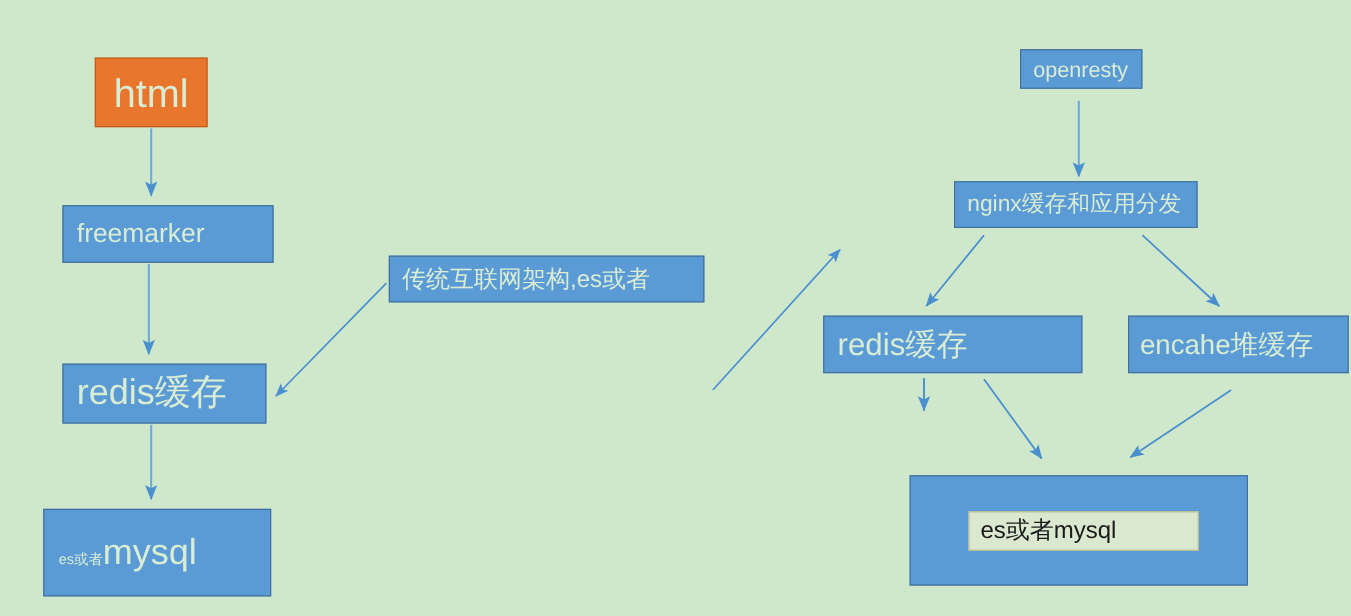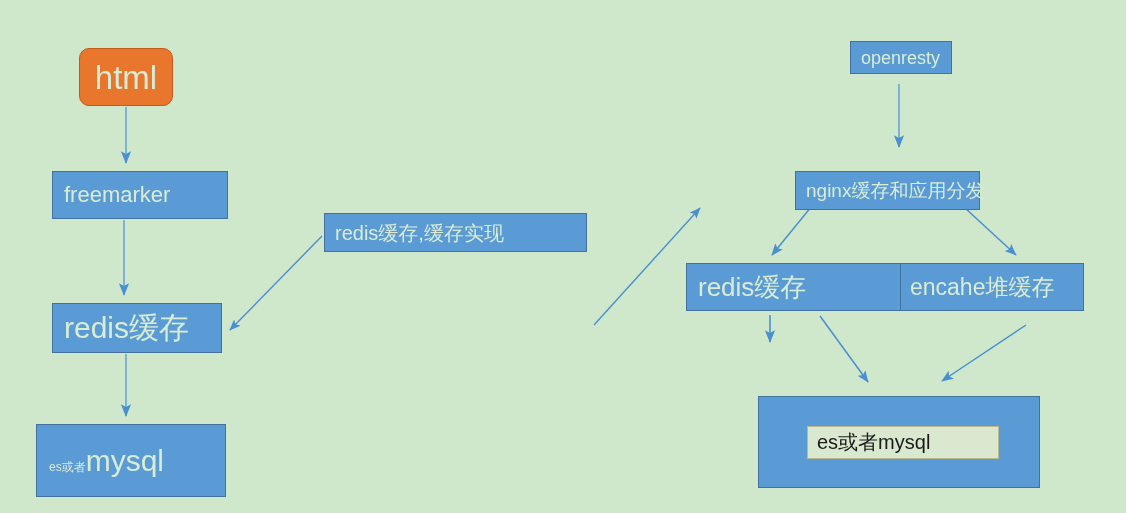--- a/index.html
+++ b/index.html
@@ -43,21 +43,20 @@
   .node .label {
     display: block;
   }
   
   #node-html {
     left: 79px; top: 48px; width: 94px; height: 58px;
     background: #e8762c;
     border-color: #c25c1b;
     justify-content: center;
     font-size: 33px;
-    border-radius: 10px;
   }
   #node-freemarker {
     left: 52px; top: 171px; width: 176px; height: 48px;
     padding-left: 11px;
     font-size: 22px;
   }
   #node-redis-left {
     left: 52px; top: 303px; width: 170px; height: 50px;
     padding-left: 11px;
     font-size: 30px;
@@ -79,31 +78,31 @@
     left: 327px; top: 306px; width: 265px; height: 39px;
     padding-left: 10px;
     font-size: 20px;
   }
   #node-openresty {
     left: 850px; top: 41px; width: 102px; height: 33px;
     padding-left: 10px;
     font-size: 18px;
   }
   #node-nginx {
-    left: 795px; top: 171px; width: 185px; height: 39px;
+    left: 795px; top: 151px; width: 203px; height: 39px;
     padding-left: 10px;
     font-size: 19px;
   }
   #node-redis-right {
     left: 686px; top: 263px; width: 216px; height: 48px;
     padding-left: 11px;
     font-size: 26px;
   }
   #node-encache {
-    left: 900px; top: 263px; width: 184px; height: 48px;
+    left: 940px; top: 263px; width: 184px; height: 48px;
     padding-left: 9px;
     font-size: 23px;
   }
   #node-esmysql-right {
     left: 758px; top: 396px; width: 282px; height: 92px;
     justify-content: center;
   }
   #inner-esmysql {
     box-sizing: border-box;
     width: 192px;
@@ -185,21 +184,21 @@
 
   <div class="node" id="node-redis-left">
     <span class="label">redis缓存</span>
   </div>
 
   <div class="node" id="node-esmysql-left">
     <span class="label"><span class="small">es或者</span><span>mysql</span></span>
   </div>
 
   <div class="node" id="node-label-traditional">
-    <span class="label">redis缓存,缓存实现</span>
+    <span class="label">传统互联网架构,es或者</span>
   </div>
 
 
   <div class="node" id="node-openresty">
     <span class="label">openresty</span>
   </div>
 
   <div class="node" id="node-nginx">
     <span class="label">nginx缓存和应用分发</span>
   </div>

